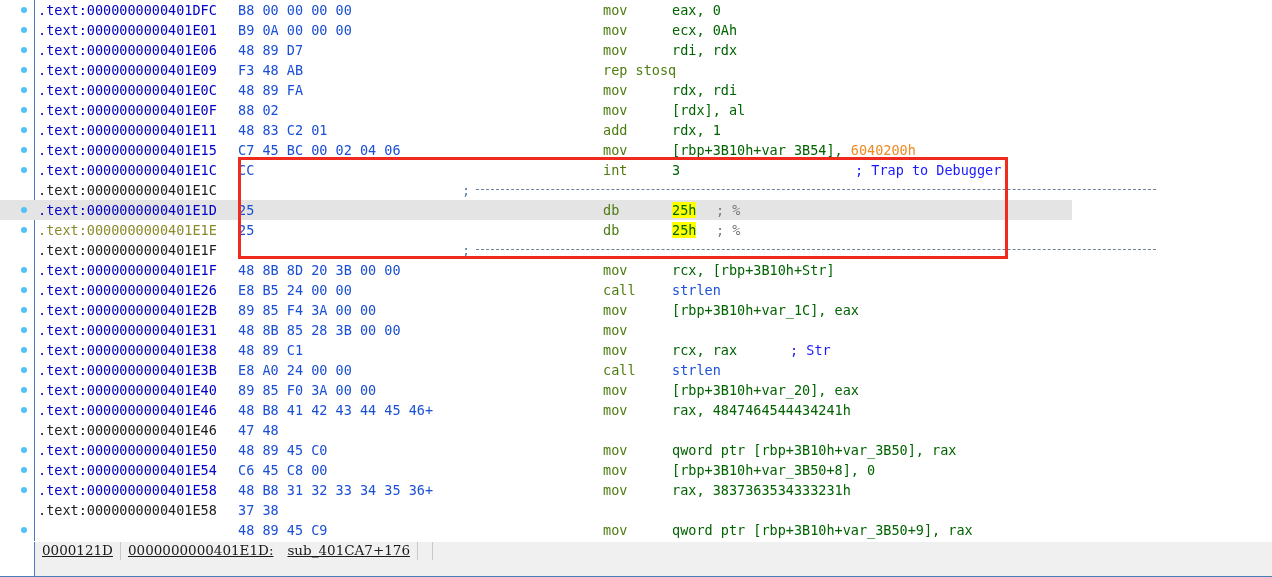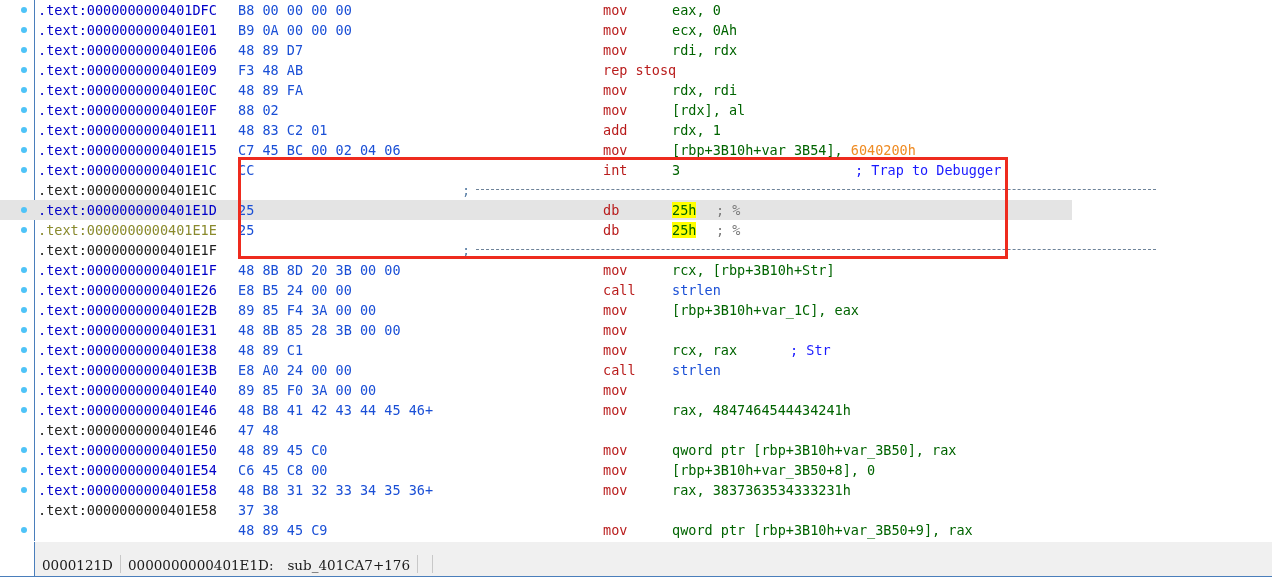--- a/index.html
+++ b/index.html
@@ -94,21 +94,21 @@
     position: absolute;
     left: 238px;
     top: 0;
     color: #1a4fd6;
   }
 
   .mnem {
     position: absolute;
     left: 603px;
     top: 0;
-    color: #b91c1c;
+    color: #4d7c0f;
   }
   .ops {
     position: absolute;
     left: 672px;
     top: 0;
     color: #006400;
   }
   .cmt {
     position: absolute;
     top: 0;
@@ -179,24 +179,25 @@
     background: #4a7ebb;
   }
   .status-inner {
     position: absolute;
     left: 35px;
     top: 0;
     right: 0;
     height: 31px;
     background: #f0f0f0;
     display: flex;
-    align-items: flex-end;
+    align-items: flex-start;
     font-family: "DejaVu Serif", "Liberation Serif", serif;
     font-size: 13.5px;
     color: #1a1a1a;
+    text-decoration: underline;
   }
   .status-cell {
     padding: 0 7px;
     white-space: pre;
   }
   .status-div {
     width: 1px;
     height: 18px;
     background: #c8c8c8;
   }
@@ -230,21 +231,21 @@
         <div class="row"><span class="addr plain">.text:0000000000401E1C</span><span class="sep-semi">;</span><span class="sep-dash" style="width:680px"></span></div>
         <div class="row selected"><span class="dot"></span><span class="addr">.text:0000000000401E1D</span><span class="bytes">25</span><span class="mnem">db</span><span class="ops"><span class="hl-yellow">25h</span></span><span class="cmt cmt-gray" style="left:716px">; %</span></div>
         <div class="row"><span class="dot"></span><span class="addr dim">.text:0000000000401E1E</span><span class="bytes">25</span><span class="mnem">db</span><span class="ops"><span class="hl-yellow">25h</span></span><span class="cmt cmt-gray" style="left:716px">; %</span></div>
         <div class="row"><span class="addr plain">.text:0000000000401E1F</span><span class="sep-semi">;</span><span class="sep-dash" style="width:680px"></span></div>
         <div class="row"><span class="dot"></span><span class="addr">.text:0000000000401E1F</span><span class="bytes">48 8B 8D 20 3B 00 00</span><span class="mnem">mov</span><span class="ops"><span class="green">rcx, [rbp+3B10h+Str]</span></span></div>
         <div class="row"><span class="dot"></span><span class="addr">.text:0000000000401E26</span><span class="bytes">E8 B5 24 00 00</span><span class="mnem">call</span><span class="ops"><span class="blue">strlen</span></span></div>
         <div class="row"><span class="dot"></span><span class="addr">.text:0000000000401E2B</span><span class="bytes">89 85 F4 3A 00 00</span><span class="mnem">mov</span><span class="ops"><span class="green">[rbp+3B10h+var_1C], eax</span></span></div>
         <div class="row"><span class="dot"></span><span class="addr">.text:0000000000401E31</span><span class="bytes">48 8B 85 28 3B 00 00</span><span class="mnem">mov</span></div>
         <div class="row"><span class="dot"></span><span class="addr">.text:0000000000401E38</span><span class="bytes">48 89 C1</span><span class="mnem">mov</span><span class="ops"><span class="green">rcx, rax</span></span><span class="cmt" style="left:790px">; Str</span></div>
         <div class="row"><span class="dot"></span><span class="addr">.text:0000000000401E3B</span><span class="bytes">E8 A0 24 00 00</span><span class="mnem">call</span><span class="ops"><span class="blue">strlen</span></span></div>
-        <div class="row"><span class="dot"></span><span class="addr">.text:0000000000401E40</span><span class="bytes">89 85 F0 3A 00 00</span><span class="mnem">mov</span></div>
+        <div class="row"><span class="dot"></span><span class="addr">.text:0000000000401E40</span><span class="bytes">89 85 F0 3A 00 00</span><span class="mnem">mov</span><span class="ops"><span class="green">[rbp+3B10h+var_20], eax</span></span></div>
         <div class="row"><span class="dot"></span><span class="addr">.text:0000000000401E46</span><span class="bytes">48 B8 41 42 43 44 45 46+</span><span class="mnem">mov</span><span class="ops"><span class="green">rax, 4847464544434241h</span></span></div>
         <div class="row"><span class="addr plain">.text:0000000000401E46</span><span class="bytes">47 48</span></div>
         <div class="row"><span class="dot"></span><span class="addr">.text:0000000000401E50</span><span class="bytes">48 89 45 C0</span><span class="mnem">mov</span><span class="ops"><span class="green">qword ptr [rbp+3B10h+var_3B50], rax</span></span></div>
         <div class="row"><span class="dot"></span><span class="addr">.text:0000000000401E54</span><span class="bytes">C6 45 C8 00</span><span class="mnem">mov</span><span class="ops"><span class="green">[rbp+3B10h+var_3B50+8], 0</span></span></div>
         <div class="row"><span class="dot"></span><span class="addr">.text:0000000000401E58</span><span class="bytes">48 B8 31 32 33 34 35 36+</span><span class="mnem">mov</span><span class="ops"><span class="green">rax, 3837363534333231h</span></span></div>
         <div class="row"><span class="addr plain">.text:0000000000401E58</span><span class="bytes">37 38</span></div>
         <div class="row"><span class="dot"></span><span class="bytes">48 89 45 C9</span><span class="mnem">mov</span><span class="ops"><span class="green">qword ptr [rbp+3B10h+var_3B50+9], rax</span></span></div>
       </div>
   </div>
 

